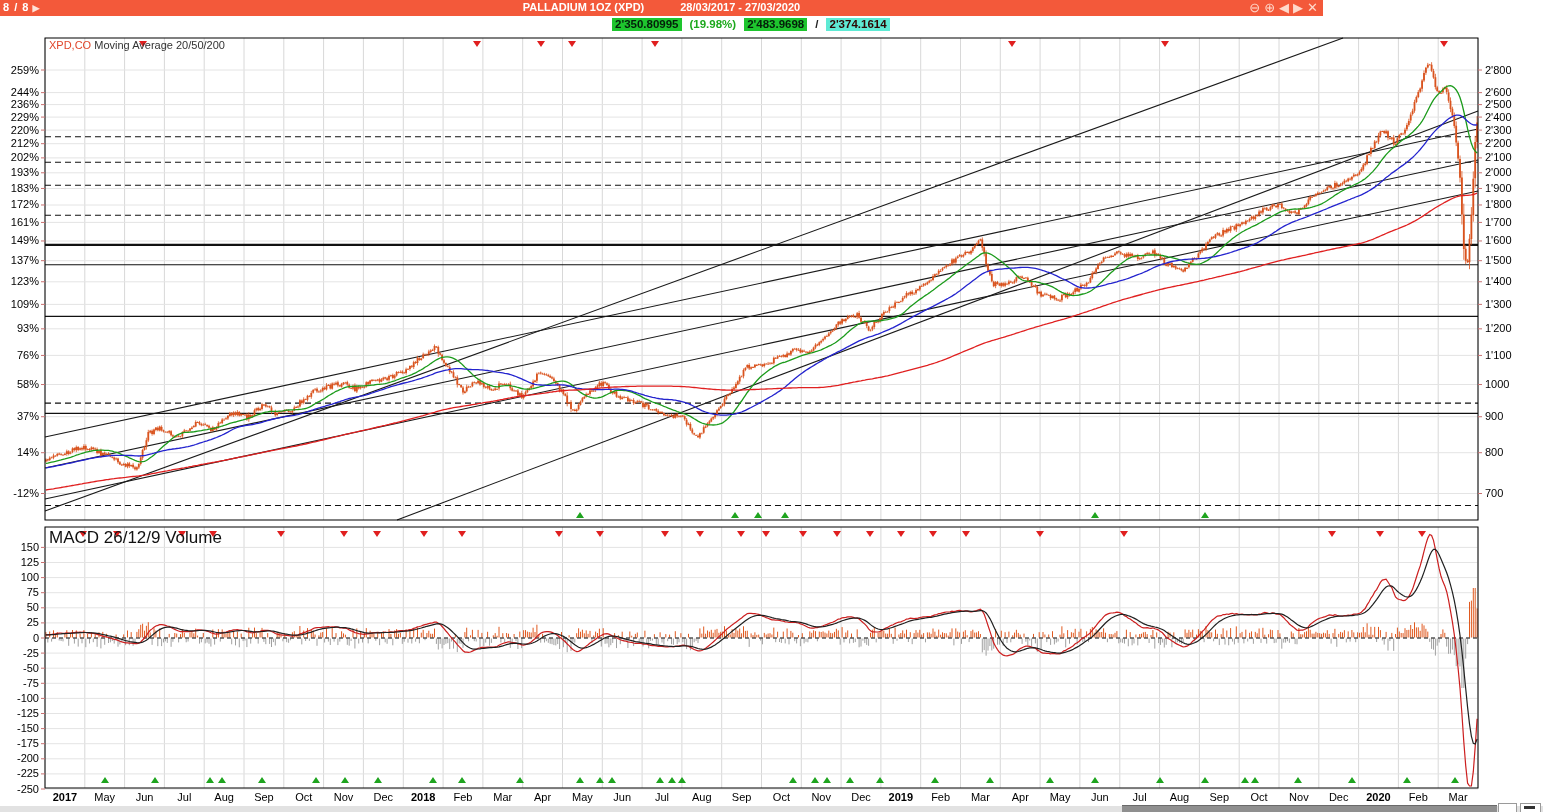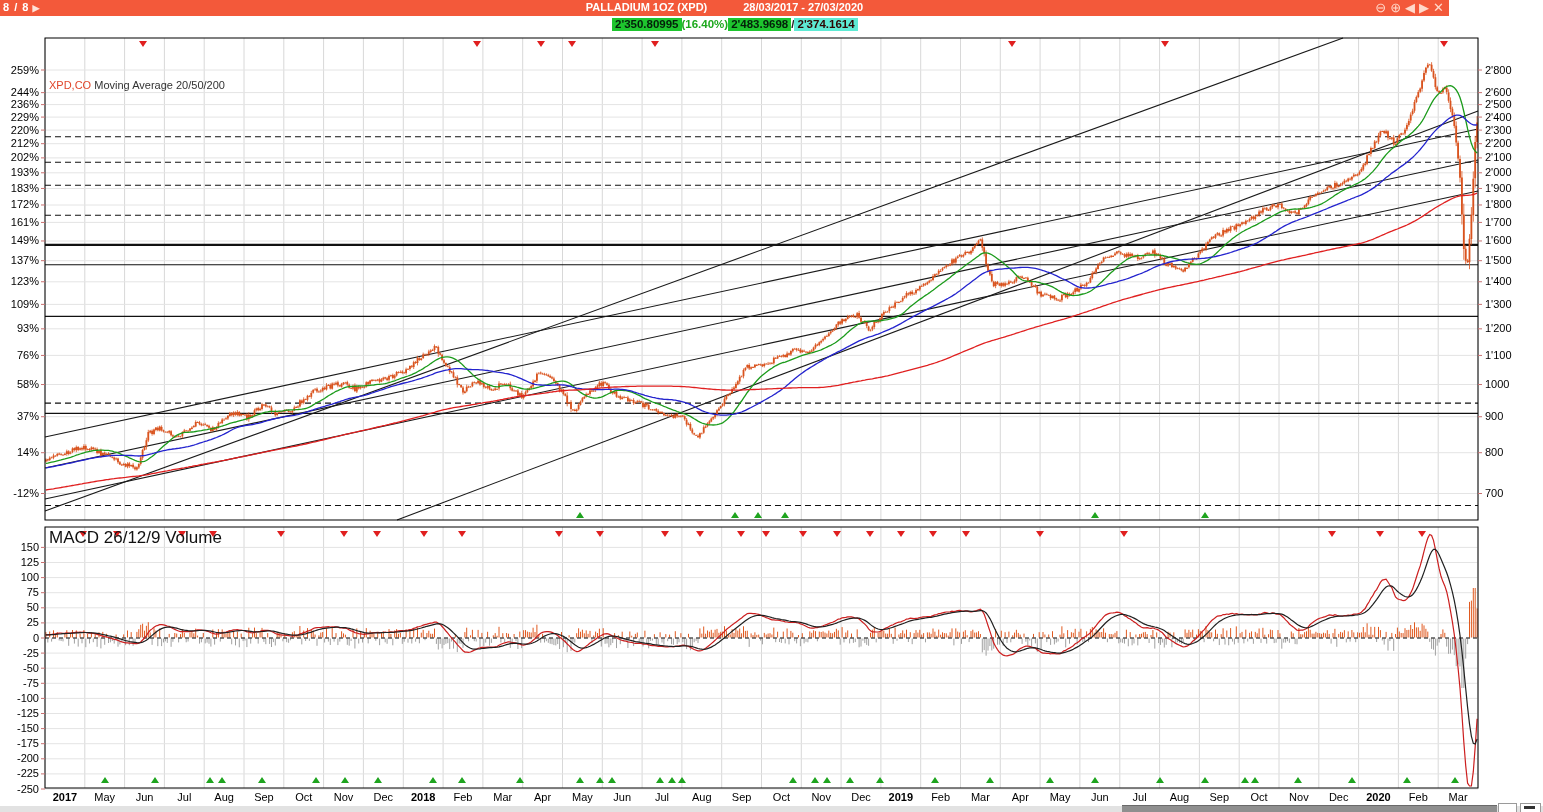--- a/index.html
+++ b/index.html
@@ -1,35 +1,35 @@
 <!DOCTYPE html>
 <html><head>
 <meta charset="utf-8">
 <style>
   html,body{margin:0;padding:0;}
   body{width:1543px;height:812px;position:relative;background:#fff;overflow:hidden;
        font-family:"Liberation Sans",sans-serif;}
-  .titlebar{position:absolute;top:0;left:0;width:1449px;height:16px;background:#F3593A;
+  .titlebar{position:absolute;top:0;left:0;width:1323px;height:16px;background:#F3593A;
             color:#fff;font-size:11px;font-weight:bold;}
   .pager{position:absolute;left:3px;top:1px;letter-spacing:1px;}
   .pager .tri{font-size:9px;margin-left:3px;color:#ffe3d8;}
   .titlemid{position:absolute;left:0;right:0;top:1px;text-align:center;}
   .titlemid .dr{margin-left:36px;font-weight:bold;text-align:center;}
   .controls{position:absolute;right:5px;top:0px;display:flex;gap:4px;color:#FFD9CB;
             font-size:13px;font-weight:normal;line-height:16px;}
   .controls span{cursor:default;}
-  .quoterow{position:absolute;top:17px;left:612px;height:14px;display:flex;gap:0;
+  .quoterow{position:absolute;top:17px;left:612px;height:14px;display:flex;gap:8px;
             font-size:11.5px;font-weight:bold;align-items:center;line-height:13px;}
   .qbox{padding:0 3px;}
   .qlast{background:#1EC52E;color:#04200a;}
   .qpct{color:#1DA81D;}
   .qbid{background:#1EC52E;color:#04200a;}
   .qsep{color:#222;}
   .qask{background:#5eead4;color:#2e0502;}
-  .legend-main{position:absolute;top:39px;left:49px;font-size:11px;color:#333;margin-top:40px;}
+  .legend-main{position:absolute;top:39px;left:49px;font-size:11px;color:#333;}
   .legend-main .sym{color:#E0452A;}
   .legend-macd{position:absolute;top:528px;left:49px;font-size:17px;color:#111;}
   .scroll-track{position:absolute;left:0;top:806px;width:1543px;height:6px;background:#E2E2E2;}
   .scroll-thumb{position:absolute;top:805px;height:7px;background:#8F8F8F;border-top:1px solid #6a6a6a;}
   .sbtn{position:absolute;top:803px;height:8px;background:#fff;border:1px solid #9a9a9a;}
   .sbtn1{left:1498px;width:17px;}
   .sbtn2{left:1520px;width:19px;}
   .sbtn2 .g{position:absolute;left:3px;top:2px;width:11px;height:3px;background:#333;}
   svg{position:absolute;left:0;top:0;}
   svg text{font-family:"Liberation Sans",sans-serif;}
@@ -365,21 +365,21 @@
     <span>⊖</span>
     <span>⊕</span>
     <span>◀</span>
     <span>▶</span>
     <span>✕</span>
   </div>
 </div>
 
 <div class="quoterow">
   <span class="qbox qlast">2'350.80995</span>
-  <span class="qpct">(16.40%)</span>
+  <span class="qpct">(19.98%)</span>
   <span class="qbox qbid">2'483.9698</span>
   <span class="qsep">/</span>
   <span class="qbox qask">2'374.1614</span>
 </div>
 
 <div class="legend-main"><span class="sym">XPD,CO</span><span> Moving Average 20/50/200</span></div>
 <div class="legend-macd">MACD 26/12/9 Volume</div>
 
 <div class="scroll-track"></div>
 <div class="scroll-thumb" id="sthumb" style="left: 1122px; width: 375px;"></div>

